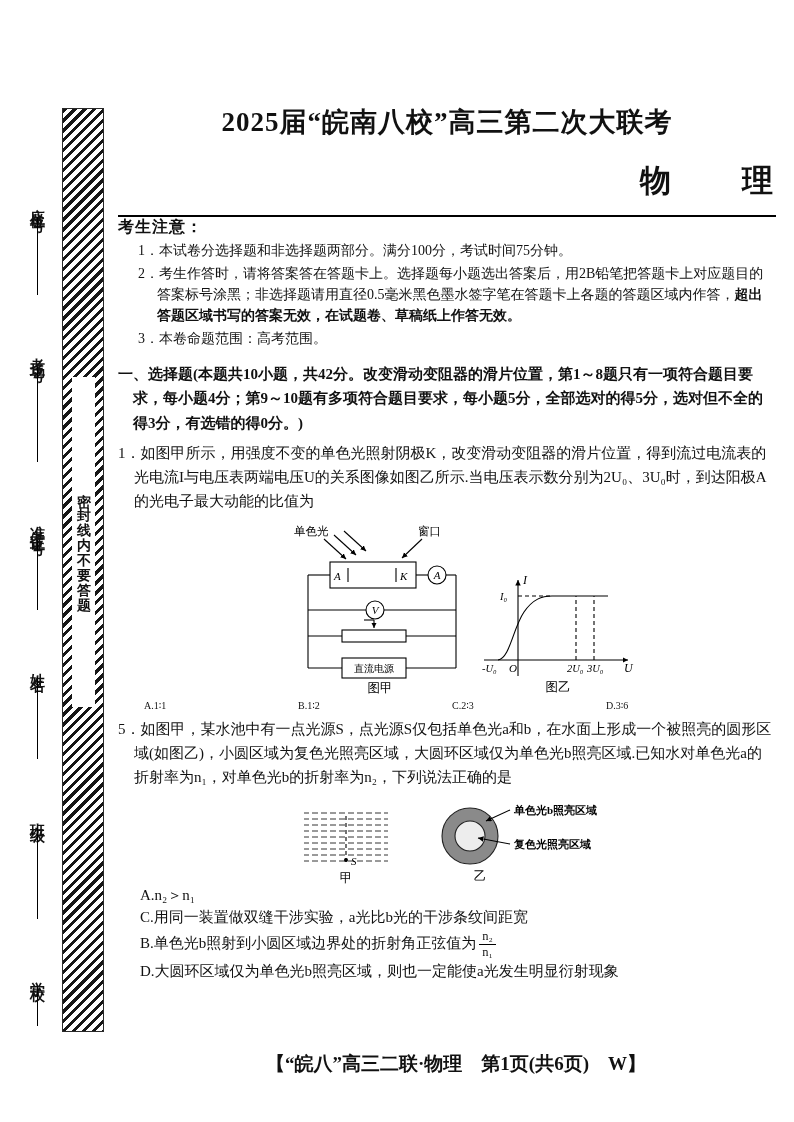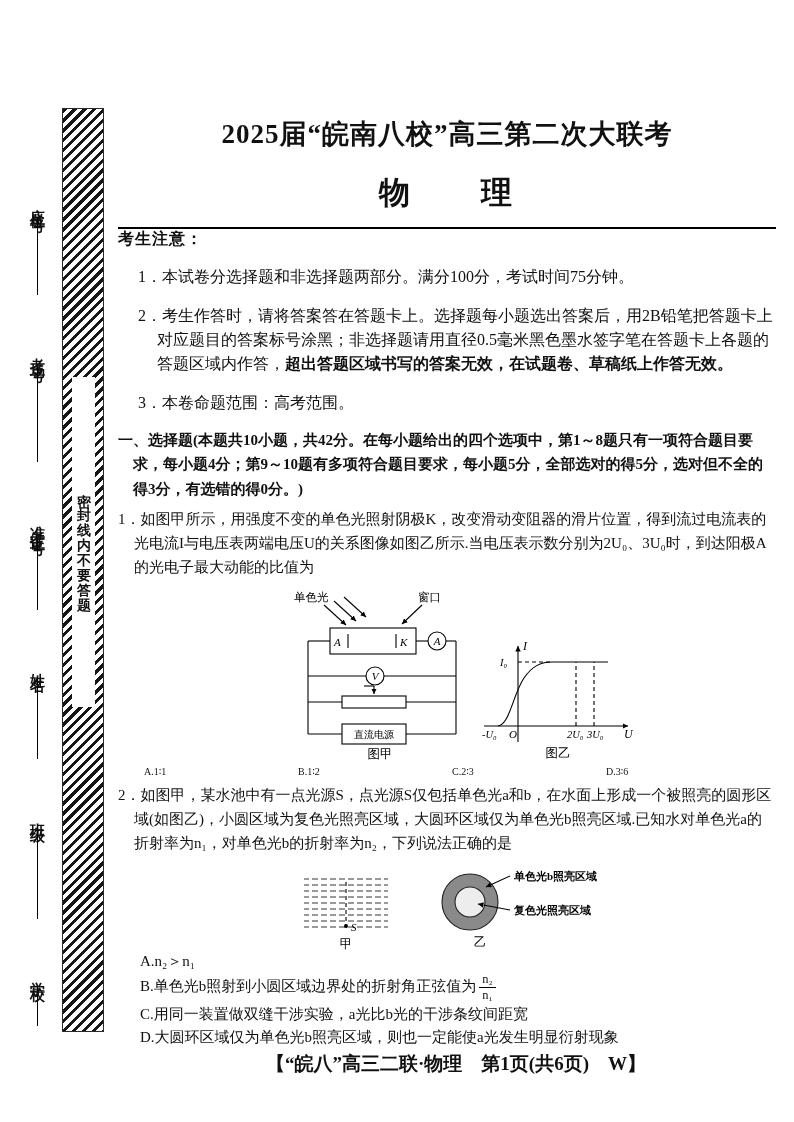--- a/index.html
+++ b/index.html
@@ -16,27 +16,27 @@
 
   
   .seal-strip { position:absolute; left:62px; top:108px; width:42px; height:924px;
                 background:repeating-linear-gradient(135deg,#161616 0 3px,#ffffff 3px 7px);
                 border:1px solid #2a2a2a; }
   .seal-textbox { position:absolute; left:9px; top:268px; width:23px; height:330px;
                   background:#fff; display:flex; align-items:center; justify-content:center; }
   .seal-chars { writing-mode:vertical-rl; font-size:14px; letter-spacing:15px; font-weight:600; }
 
   
-  .main { position:absolute; left:118px; top:104px; width:658px; }
+  .main { position:absolute; left:118px; top:92px; width:658px; }
   .title { text-align:center; font-size:27px; font-weight:700; letter-spacing:1px; margin-top:12px; }
-  .subject { text-align:center; font-size:31px; font-weight:700; letter-spacing:3px; margin-top:20px; }
+  .subject { text-align:right; font-size:31px; font-weight:700; letter-spacing:3px; margin-top:20px; }
   .rule { border-top:2.5px solid #000; margin-top:13px; }
 
   .notice-head { font-size:16px; font-weight:700; letter-spacing:1px; }
-  .n-item { font-size:16px; line-height:1.5; margin-left:20px; padding-left:19px; text-indent:-19px; margin-top:15px; }
+  .n-item { font-size:14px; line-height:1.5; margin-left:20px; padding-left:19px; text-indent:-19px; margin-top:2px; }
   .n-item b { font-weight:700; }
 
   .section-head { font-size:15px; font-weight:700; line-height:1.62; margin-top:13px; padding-left:15px; text-indent:-15px; }
   .q { font-size:15px; line-height:1.62; margin-top:6px; padding-left:16px; text-indent:-16px; }
 
   .fig-row { display:flex; align-items:flex-end; }
   .q1figs { margin-top:8px; margin-left:172px; gap:8px; }
   .q2figs { margin-top:6px; margin-left:176px; gap:26px; }
 
   .opt-row { display:flex; margin-top:6px; padding-left:26px; font-size:10px; }
@@ -94,21 +94,21 @@
   <div class="main">
     <div class="title">2025届“皖南八校”高三第二次大联考</div>
     <div class="subject">物　　理</div>
     <div class="rule"></div>
 
     <div class="notice-head">考生注意：</div>
     <p class="n-item">1．本试卷分选择题和非选择题两部分。满分100分，考试时间75分钟。</p>
     <p class="n-item"><span>2．考生作答时，请将答案答在答题卡上。选择题每小题选出答案后，用2B铅笔把答题卡上对应题目的答案标号涂黑；非选择题请用直径0.5毫米黑色墨水签字笔在答题卡上各题的答题区域内作答，</span><b>超出答题区域书写的答案无效，在试题卷、草稿纸上作答无效。</b></p>
     <p class="n-item">3．本卷命题范围：高考范围。</p>
 
-    <p class="section-head">一、选择题(本题共10小题，共42分。在每小题给出的四个选项中，第1～8题只有一项符合题目要求，每小题4分；第9～10题有多项符合题目要求，每小题5分，全部选对的得5分，选对但不全的得3分，有选错的得0分。)</p>
+    <p class="section-head">一、选择题(本题共10小题，共42分。改变滑动变阻器的滑片位置，第1～8题只有一项符合题目要求，每小题4分；第9～10题有多项符合题目要求，每小题5分，全部选对的得5分，选对但不全的得3分，有选错的得0分。)</p>
 
     <p class="q">1．如图甲所示，用强度不变的单色光照射阴极K，改变滑动变阻器的滑片位置，得到流过电流表的光电流I与电压表两端电压U的关系图像如图乙所示.当电压表示数分别为2U₀、3U₀时，到达阳极A的光电子最大动能的比值为</p>
 
     <div class="fig-row q1figs">
 
       <svg class="fig" width="178" height="172" viewBox="0 0 178 172">
         <defs>
           <marker id="ar1" markerWidth="7" markerHeight="7" refX="5" refY="2.5" orient="auto">
             <path d="M0,0 L5,2.5 L0,5 Z" style="fill:#000;stroke:none"></path>
           </marker>
@@ -170,21 +170,21 @@
       </svg>
     </div>
 
     <div class="opt-row">
       <span class="opt-cell">A.1∶1</span>
       <span class="opt-cell">B.1∶2</span>
       <span class="opt-cell">C.2∶3</span>
       <span class="opt-cell">D.3∶6</span>
     </div>
 
-    <p class="q">2．如图甲，某水池中有一点光源S，点光源S仅包括单色光a和b，在水面上形成一个被照亮的圆形区域(如图乙)，小圆区域为复色光照亮区域，大圆环区域仅为单色光b照亮区域.已知水对单色光a的折射率为n₁，对单色光b的折射率为n₂，下列说法正确的是</p>
+    <p class="q">5．如图甲，某水池中有一点光源S，点光源S仅包括单色光a和b，在水面上形成一个被照亮的圆形区域(如图乙)，小圆区域为复色光照亮区域，大圆环区域仅为单色光b照亮区域.已知水对单色光a的折射率为n₁，对单色光b的折射率为n₂，下列说法正确的是</p>
 
     <div class="fig-row q2figs">
 
       <svg class="fig" width="104" height="80" viewBox="0 0 104 80">
         <defs>
           <pattern id="wtr" width="9" height="6" patternUnits="userSpaceOnUse">
             <line x1="0" y1="3" x2="6" y2="3" style="stroke:#333;stroke-width:1"></line>
           </pattern>
         </defs>
         <rect x="10" y="8" width="84" height="54" style="fill:url(#wtr);stroke:none"></rect>
@@ -204,19 +204,19 @@
         <circle cx="46" cy="40" r="15" style="fill:#ededed;stroke:#222"></circle>
         <line x1="86" y1="14" x2="62" y2="25" marker-end="url(#ar3)"></line>
         <text x="90" y="18" font-size="11" font-weight="bold">单色光b照亮区域</text>
         <line x1="86" y1="48" x2="54" y2="42" marker-end="url(#ar3)"></line>
         <text x="90" y="52" font-size="11" font-weight="bold">复色光照亮区域</text>
         <text x="56" y="84" text-anchor="middle" font-size="12.5">乙</text>
       </svg>
     </div>
 
     <p class="opt">A.n₂＞n₁</p>
+    <p class="opt">C.用同一装置做双缝干涉实验，a光比b光的干涉条纹间距宽</p>
     <p class="opt"><span>B.单色光b照射到小圆区域边界处的折射角正弦值为</span><span class="frac"><span class="num">n₂</span><span class="den">n₁</span></span></p>
-    <p class="opt">C.用同一装置做双缝干涉实验，a光比b光的干涉条纹间距宽</p>
     <p class="opt">D.大圆环区域仅为单色光b照亮区域，则也一定能使a光发生明显衍射现象</p>
   </div>
 
   <div class="footer">【“皖八”高三二联·物理　第1页(共6页)　W】</div>
 </div>
 
 </body></html>

